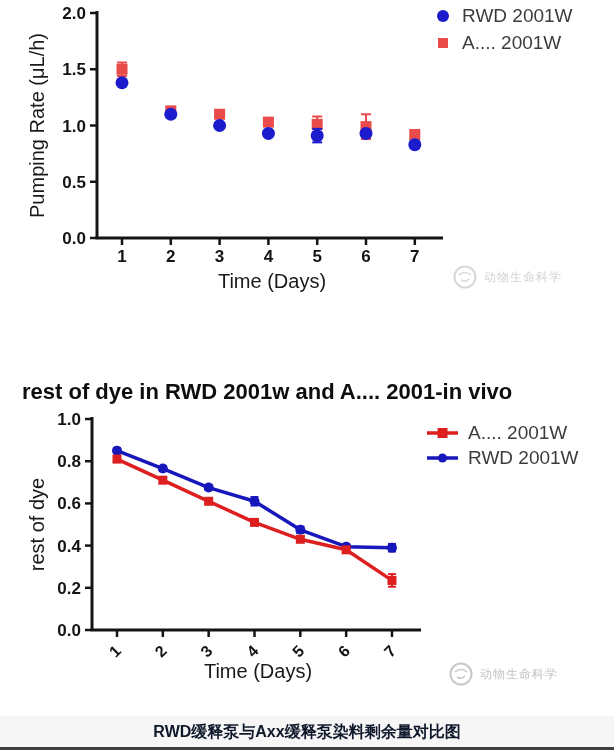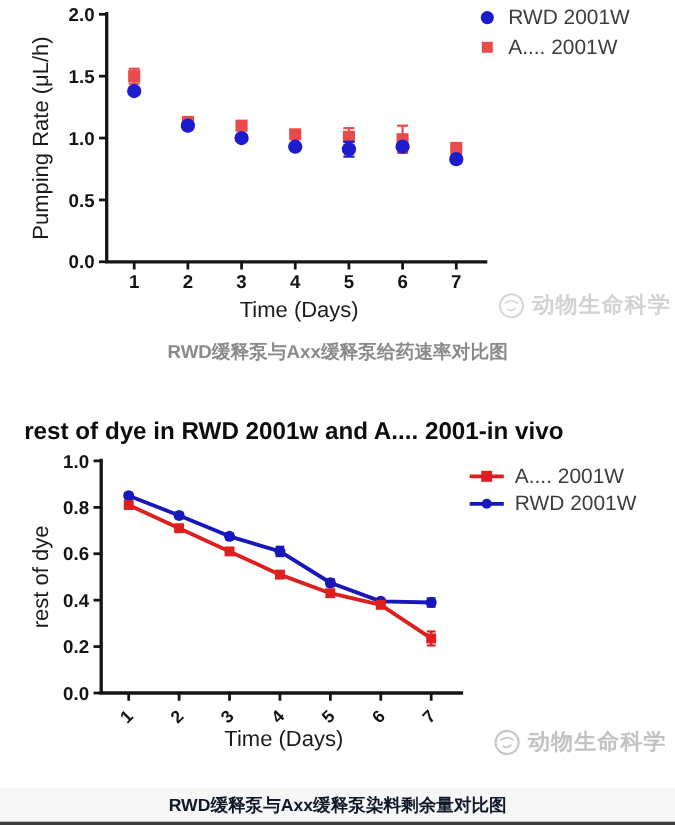--- a/index.html
+++ b/index.html
@@ -9,21 +9,21 @@
   .chart-svg{position:absolute;left:0;}
   #chart1{top:0;}
   #chart2{top:360px;}
   .caption{position:absolute;left:0;width:614px;text-align:center;color:#8a8a8a;}
   #caption1{top:308px;font-size:17px;font-weight:bold;}
   .bottom-strip{position:absolute;left:0;top:716px;width:614px;height:32px;background:#f6f6f6;}
   #caption2{top:722px;font-size:16px;font-weight:600;color:#0f172a;}
   .watermark{position:absolute;display:flex;align-items:center;gap:6px;pointer-events:none;}
   #watermark1{left:452px;top:264px;color:#d2d2d2;}
   #watermark2{left:448px;top:661px;color:#c2c2c2;}
-  .watermark .wm-text{font-size:20px;font-weight:bold;letter-spacing:1px;}
+  .watermark .wm-text{font-size:12px;font-weight:normal;letter-spacing:1px;}
   .divider{position:absolute;left:0;top:747px;width:614px;height:3px;background:#3f3f3f;}
 </style>
 </head>
 <body>
 
 <div class="page">
 
   <svg id="chart1" class="chart-svg" width="614" height="300" viewBox="0 0 614 300">
       <line x1="97" y1="11" x2="97" y2="239" stroke="#141414" stroke-width="3"></line>
       <line x1="95.5" y1="238" x2="443" y2="238" stroke="#141414" stroke-width="3"></line>
@@ -108,21 +108,20 @@
       <line x1="366" y1="131.125" x2="366" y2="135.625" stroke="#1c1ccd" stroke-width="2"></line>
       <line x1="361" y1="131.125" x2="371" y2="131.125" stroke="#1c1ccd" stroke-width="2"></line>
       <line x1="361" y1="135.625" x2="371" y2="135.625" stroke="#1c1ccd" stroke-width="2"></line>
       <circle cx="366" cy="133.375" r="6.5" fill="#1c1ccd"></circle>
       <line x1="414.79999999999995" y1="141.25" x2="414.79999999999995" y2="148" stroke="#1c1ccd" stroke-width="2"></line>
       <line x1="409.79999999999995" y1="141.25" x2="419.79999999999995" y2="141.25" stroke="#1c1ccd" stroke-width="2"></line>
       <line x1="409.79999999999995" y1="148" x2="419.79999999999995" y2="148" stroke="#1c1ccd" stroke-width="2"></line>
       <circle cx="414.79999999999995" cy="144.625" r="6.5" fill="#1c1ccd"></circle>
     </svg>
 
-  <div class="caption" id="caption1">RWD缓释泵与Axx缓释泵给药速率对比图</div>
 
   <svg id="chart2" class="chart-svg" width="614" height="350" viewBox="0 0 614 350">
       <text x="22" y="39" font-size="22" font-weight="bold" fill="#0d0d0d">rest of dye in RWD 2001w and A.... 2001-in vivo</text>
       <line x1="92" y1="57" x2="92" y2="271" stroke="#141414" stroke-width="3"></line>
       <line x1="90.5" y1="270" x2="421" y2="270" stroke="#141414" stroke-width="3"></line>
       <line x1="85" y1="270" x2="92" y2="270" stroke="#141414" stroke-width="2.5"></line>
       <text x="81" y="276" text-anchor="end" font-size="17" font-weight="bold" fill="#141414">0.0</text>
       <line x1="85" y1="227.8" x2="92" y2="227.8" stroke="#141414" stroke-width="2.5"></line>
       <text x="81" y="233.8" text-anchor="end" font-size="17" font-weight="bold" fill="#141414">0.2</text>
       <line x1="85" y1="185.6" x2="92" y2="185.6" stroke="#141414" stroke-width="2.5"></line>

